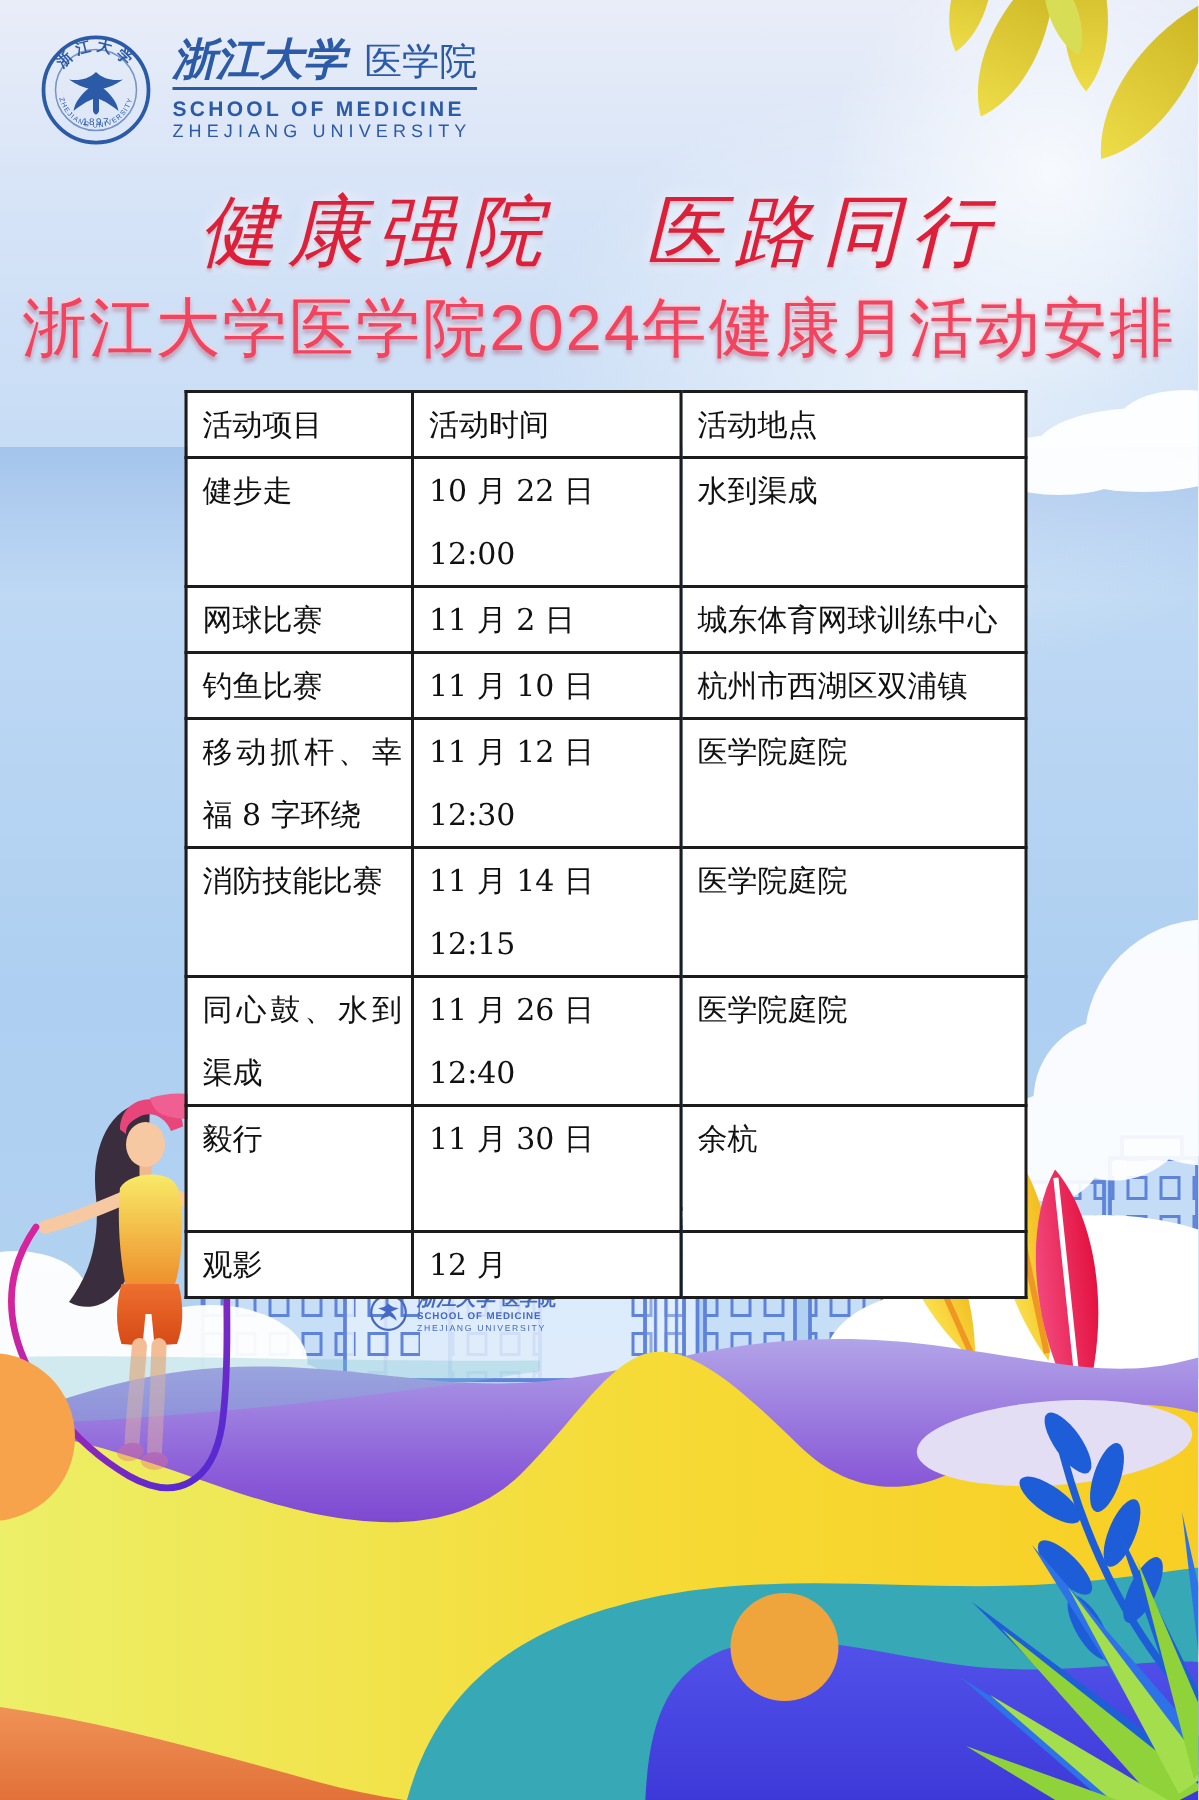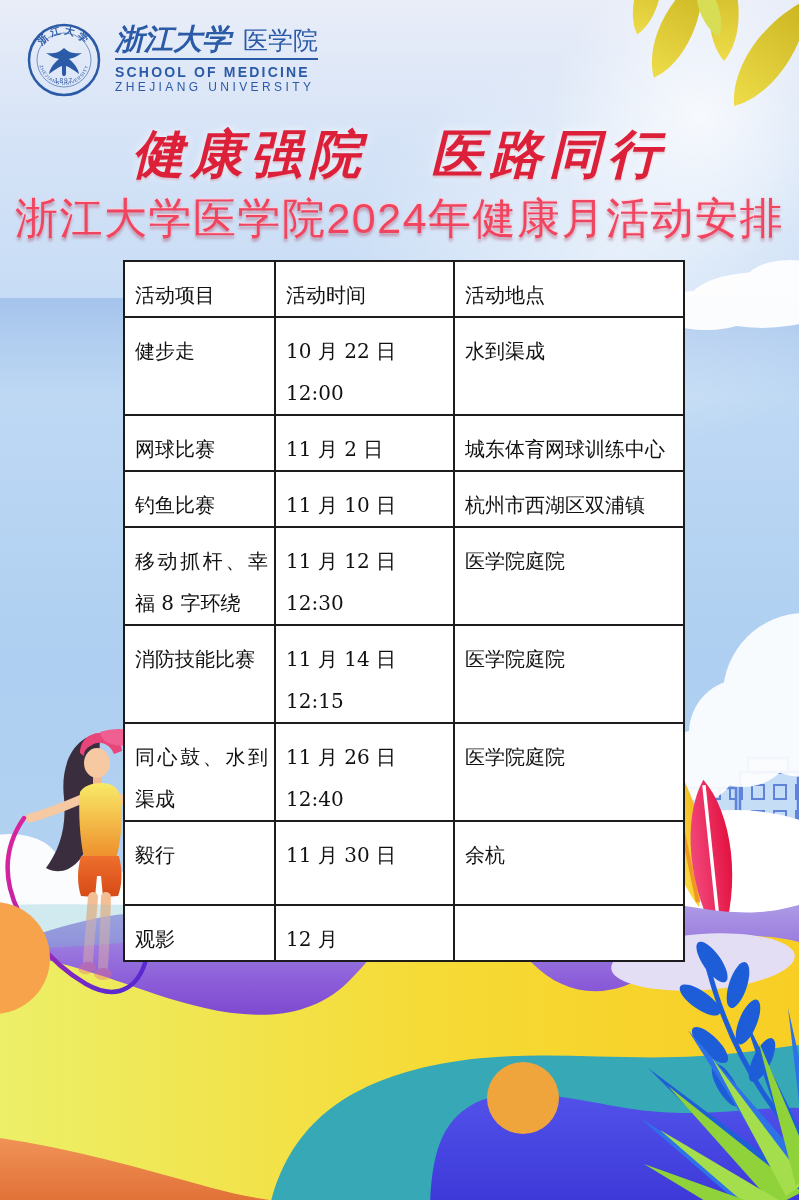--- a/index.html
+++ b/index.html
@@ -12,32 +12,32 @@
   .logo{position:absolute;left:26px;top:22px;display:flex;align-items:center;gap:13px;z-index:3;color:#2b5aa7;}
   .lg-text{display:flex;flex-direction:column;}
   .lg-row1{display:flex;align-items:baseline;gap:12px;padding-bottom:4px;}
   .lg-cn{font-family:"DejaVu Serif",serif;font-style:italic;font-weight:bold;font-size:29px;line-height:1;}
   .lg-col{font-family:"DejaVu Sans",sans-serif;font-weight:500;font-size:25px;line-height:1;}
   .lg-en1{font-weight:bold;font-size:14px;letter-spacing:2.2px;border-top:2px solid #2b5aa7;padding-top:4px;line-height:1.15;}
   .lg-en2{font-size:12px;letter-spacing:3.4px;line-height:1.3;}
 
   
   .slogan{position:absolute;left:0;top:120px;width:100%;text-align:center;z-index:3;
-    font-family:"DejaVu Serif",serif;font-style:italic;font-weight:bold;font-size:52px;
+    font-family:"DejaVu Serif",serif;font-style:italic;font-weight:normal;font-size:52px;
     color:#dc2039;letter-spacing:7px;word-spacing:38px;
     text-shadow:0 0 10px rgba(255,255,255,.75),0 2px 2px rgba(170,20,40,.25);}
   .heading{position:absolute;left:0;top:190px;width:100%;text-align:center;z-index:3;
     font-family:"Liberation Sans",sans-serif;font-weight:normal;font-size:43px;letter-spacing:1.5px;
     color:#ef4560;text-shadow:0 -1px 1px rgba(255,205,214,.95),0 3px 3px rgba(158,14,44,.35);}
 
   
   .sched{position:absolute;left:123px;top:260px;z-index:3;border-collapse:collapse;table-layout:fixed;width:560px;
     font-family:"DejaVu Serif","Liberation Serif",serif;color:#111;}
   .sched th,.sched td{border:2px solid #1c1c1c;background:#ffffff;font-weight:normal;font-size:20px;
-    text-align:left;vertical-align:top;line-height:42px;padding:12px 6px 0 10px;overflow:hidden;}
+    text-align:left;vertical-align:top;line-height:42px;padding:0 6px 0 10px;overflow:hidden;}
   .sched td:first-child{text-align:justify;}
   .sched thead tr{height:40px;}
   .sched tbody tr:nth-of-type(1){height:42px;}
   .sched tbody tr:nth-of-type(2){height:42px;}
   .sched tbody tr:nth-of-type(3){height:42px;}
   .sched tbody tr:nth-of-type(4){height:84px;}
   .sched tbody tr:nth-of-type(5){height:42px;}
   .sched tbody tr:nth-of-type(6){height:84px;}
   .sched tbody tr:nth-of-type(7){height:84px;}
   .sched tbody tr:nth-of-type(8){height:42px;margin-left:16px;}

